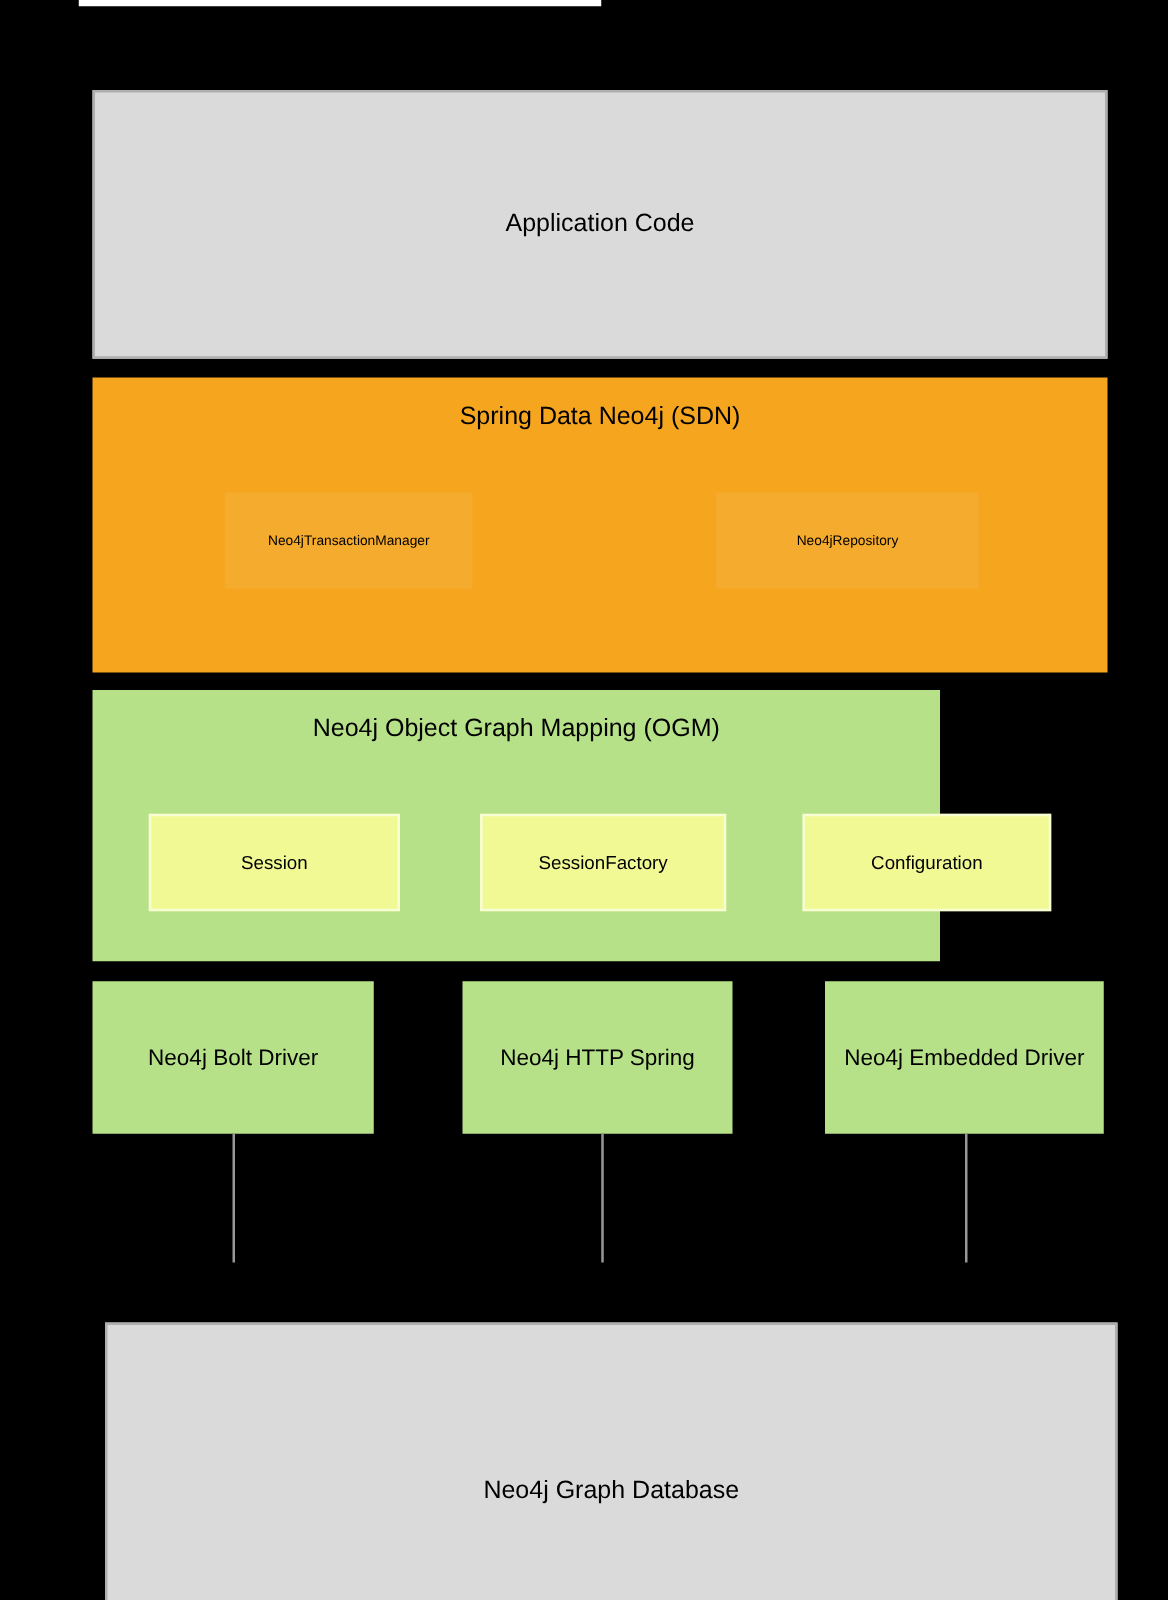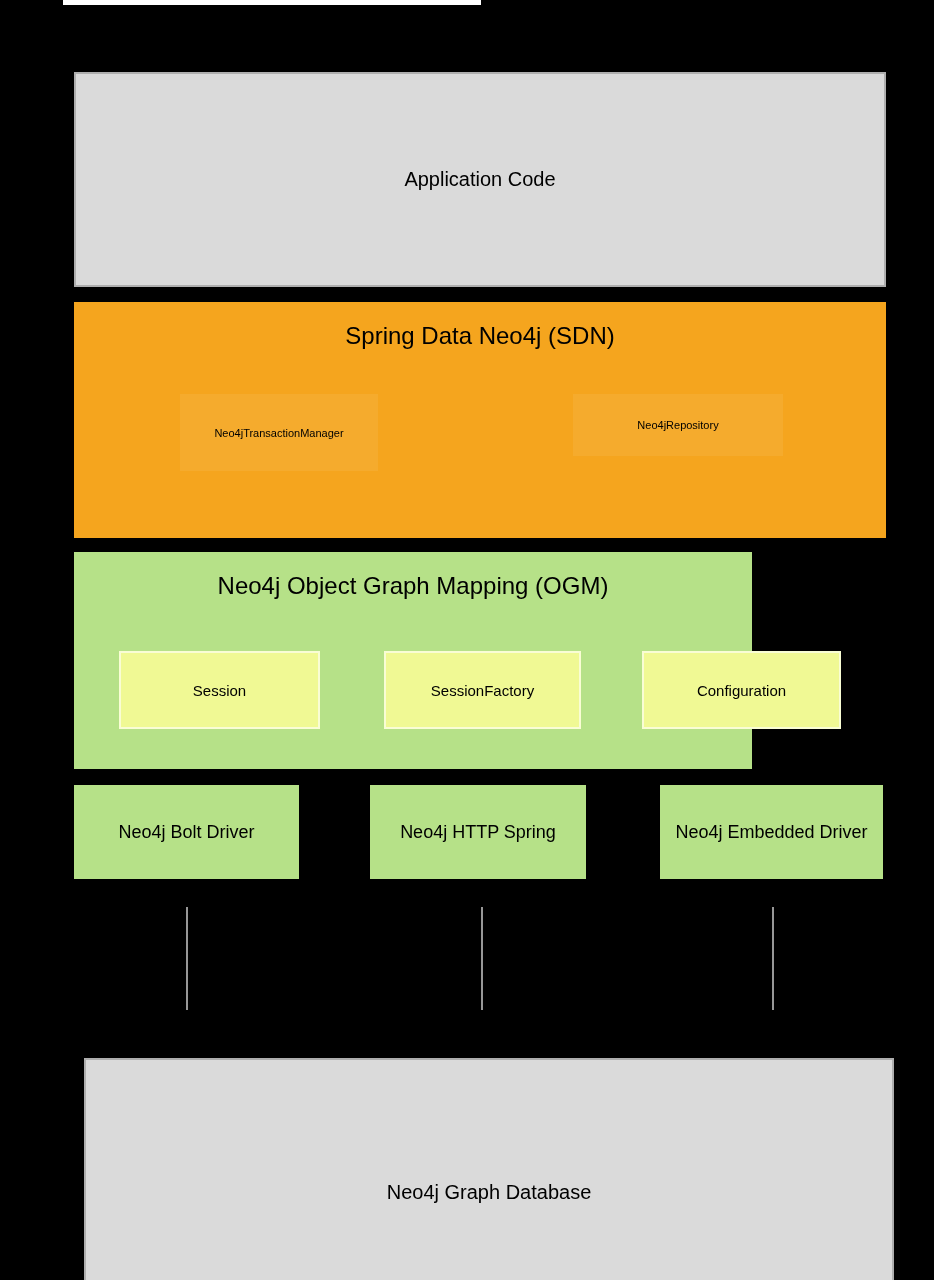--- a/index.html
+++ b/index.html
@@ -28,21 +28,21 @@
     background: #dadada;
     border: 2px solid #aeaeae;
     font-size: 20px;
   }
   .layer-title {
     position: absolute;
     left: 0;
     right: 0;
     top: 20px;
     text-align: center;
-    font-size: 24px;
+    font-size: 20px;
   }
   
   .sdn-layer {
     position: absolute;
     left: 74px;
     top: 302px;
     width: 812px;
     height: 236px;
     background: #f5a51e;
   }
@@ -61,21 +61,21 @@
   }
   .ogm-component {
     background: #f0f994;
     border: 2px solid rgba(255, 255, 255, 0.6);
     font-size: 15px;
   }
   
   .driver-box {
     background: #b6e188;
     top: 785px;
-    height: 94px;
+    height: 122px;
     font-size: 18px;
   }
   .connector {
     position: absolute;
     top: 907px;
     width: 2px;
     height: 103px;
     background: #979797;
   }
   .top-artifact {
@@ -83,21 +83,21 @@
     left: 63px;
     top: 0;
     width: 418px;
     height: 5px;
     background: #ffffff;
   }
   
   #app-box   { left: 74px;  top: 72px;   width: 812px; height: 215px; }
   #db-box    { left: 84px;  top: 1010px; width: 810px; height: 268px; margin-top: 48px; }
   #sdn-c0    { left: 106px; top: 92px;   width: 198px; height: 77px; }
-  #sdn-c1    { left: 499px; top: 92px;   width: 210px; height: 62px; }
+  #sdn-c1    { left: 499px; top: 92px;   width: 210px; height: 77px; }
   #ogm-c0    { left: 45px;  top: 99px;   width: 201px; height: 78px; }
   #ogm-c1    { left: 310px; top: 99px;   width: 197px; height: 78px; }
   #ogm-c2    { left: 568px; top: 99px;   width: 199px; height: 78px; }
   #driver-0  { left: 74px;  width: 225px; }
   #driver-1  { left: 370px; width: 216px; }
   #driver-2  { left: 660px; width: 223px; }
   #conn-0 { left: 186px; }
   #conn-1 { left: 481px; }
   #conn-2 { left: 772px; }
 </style>

